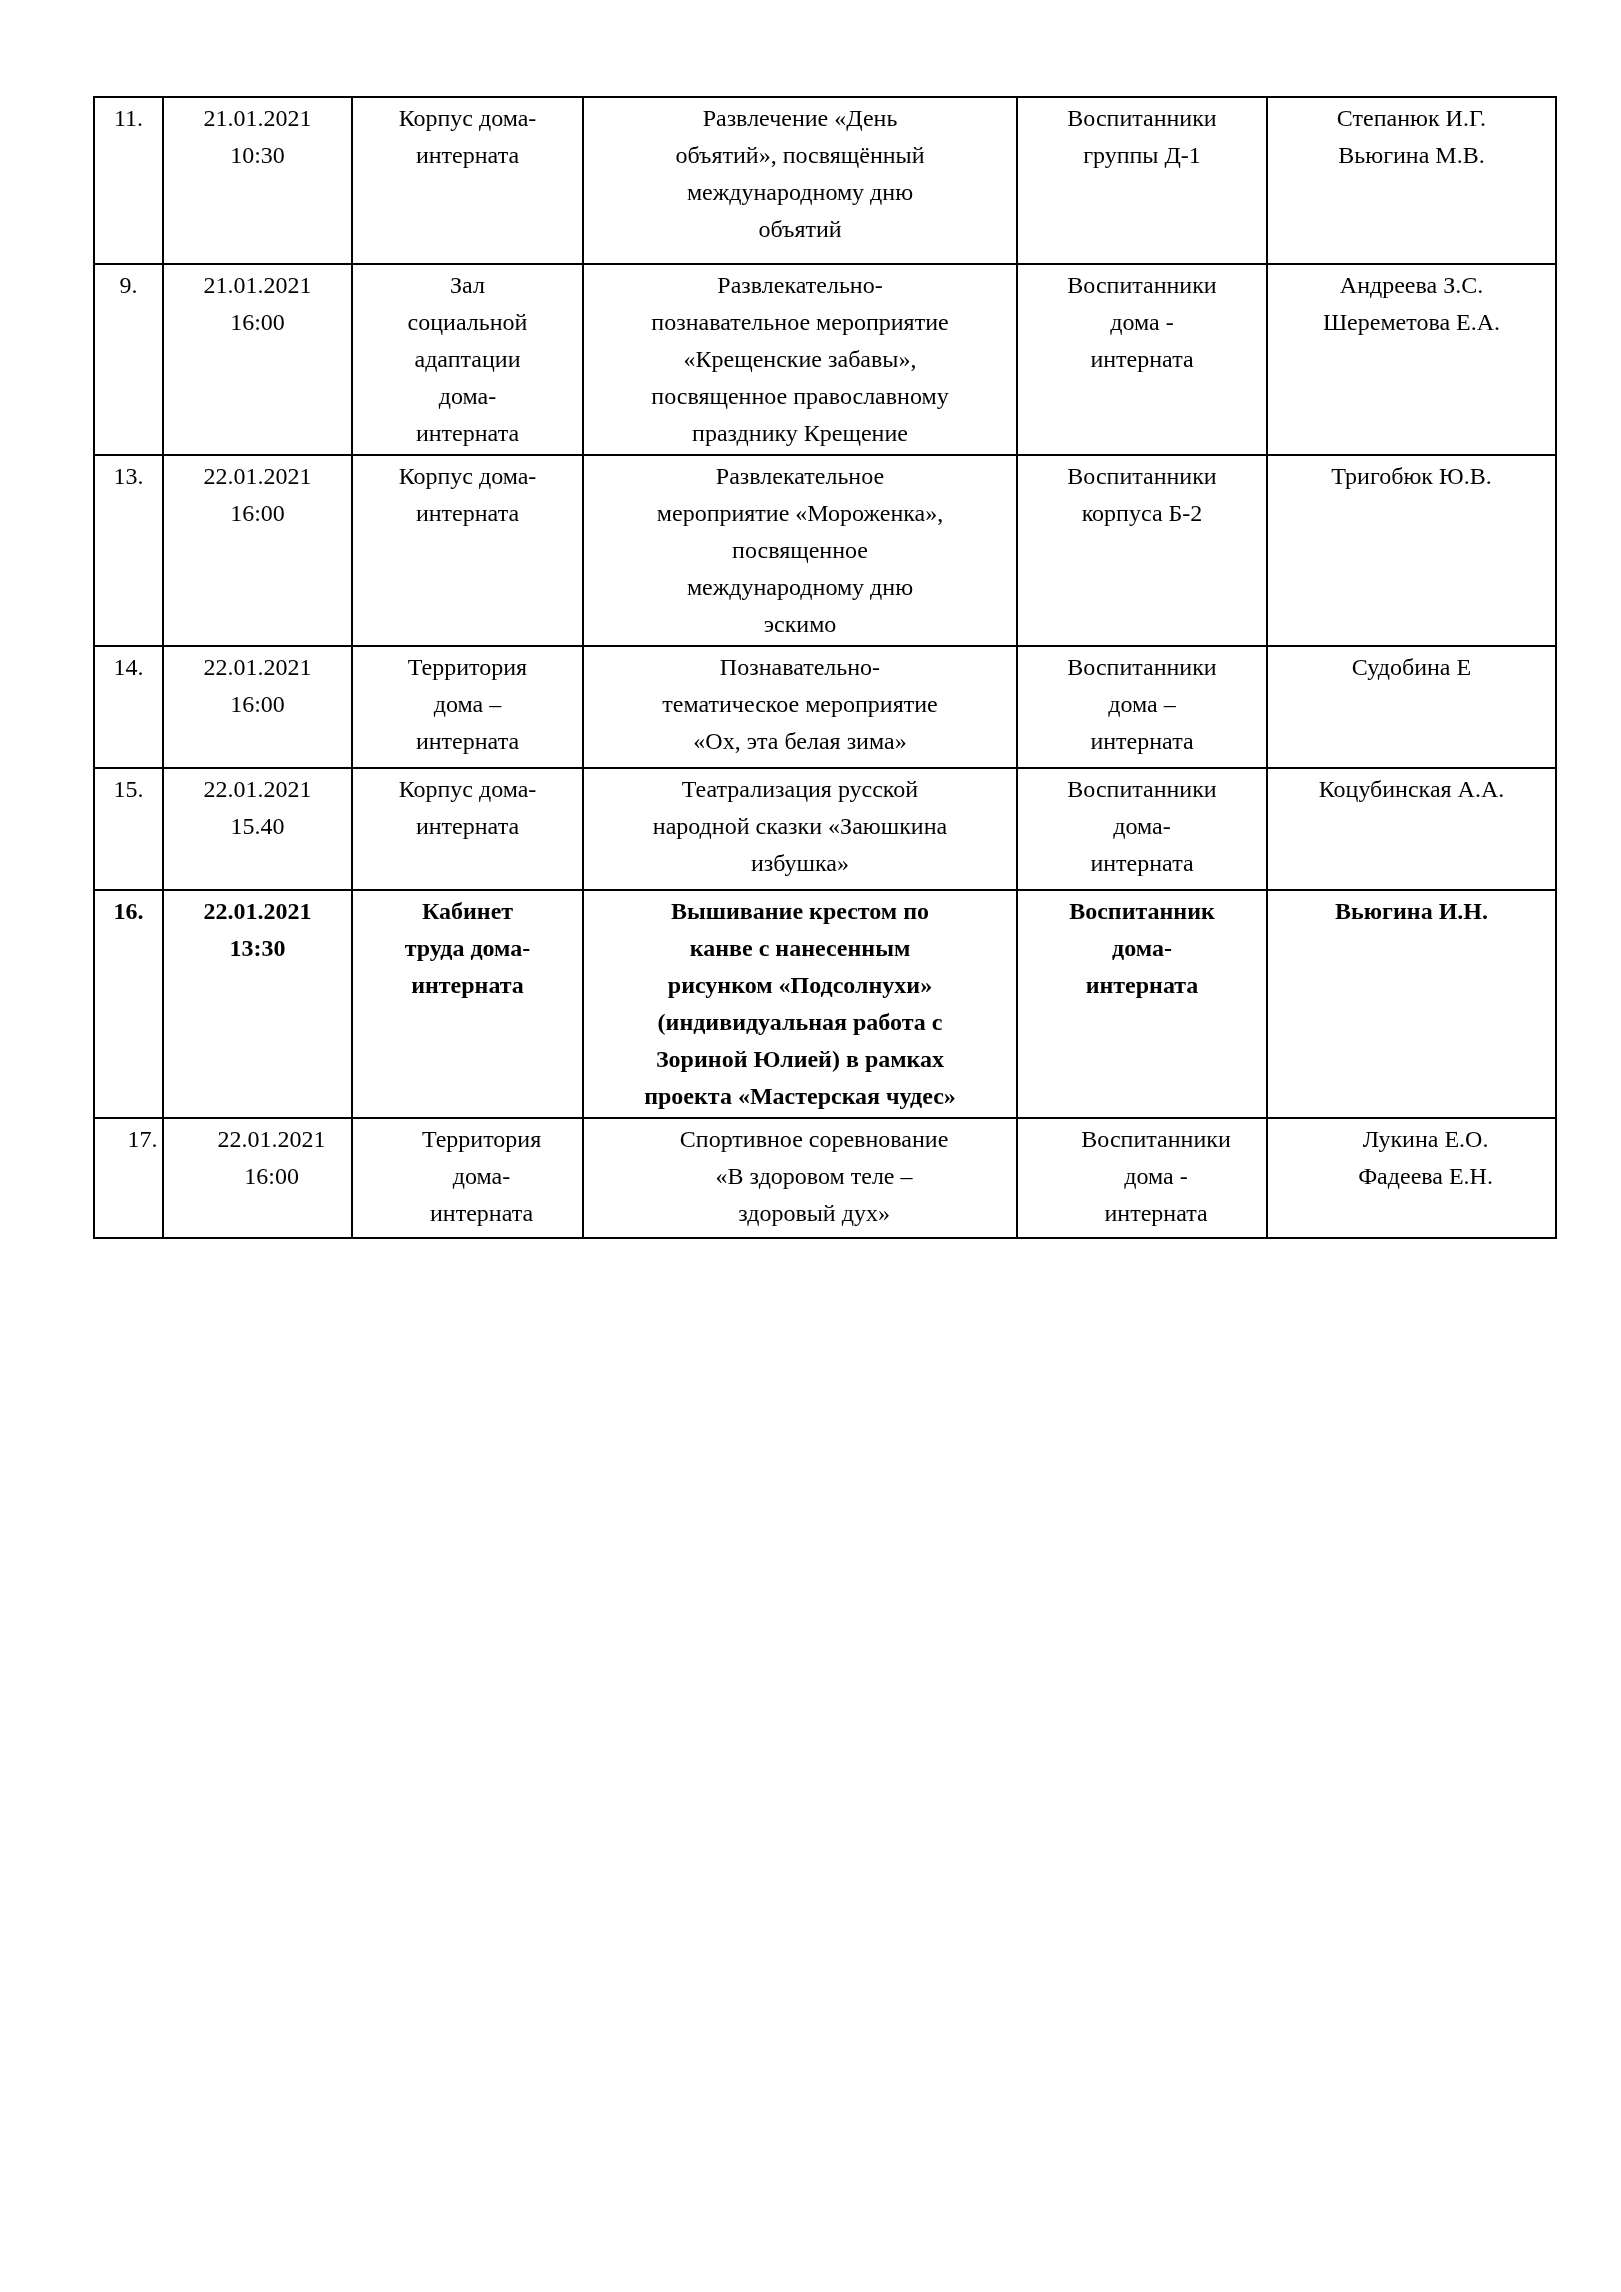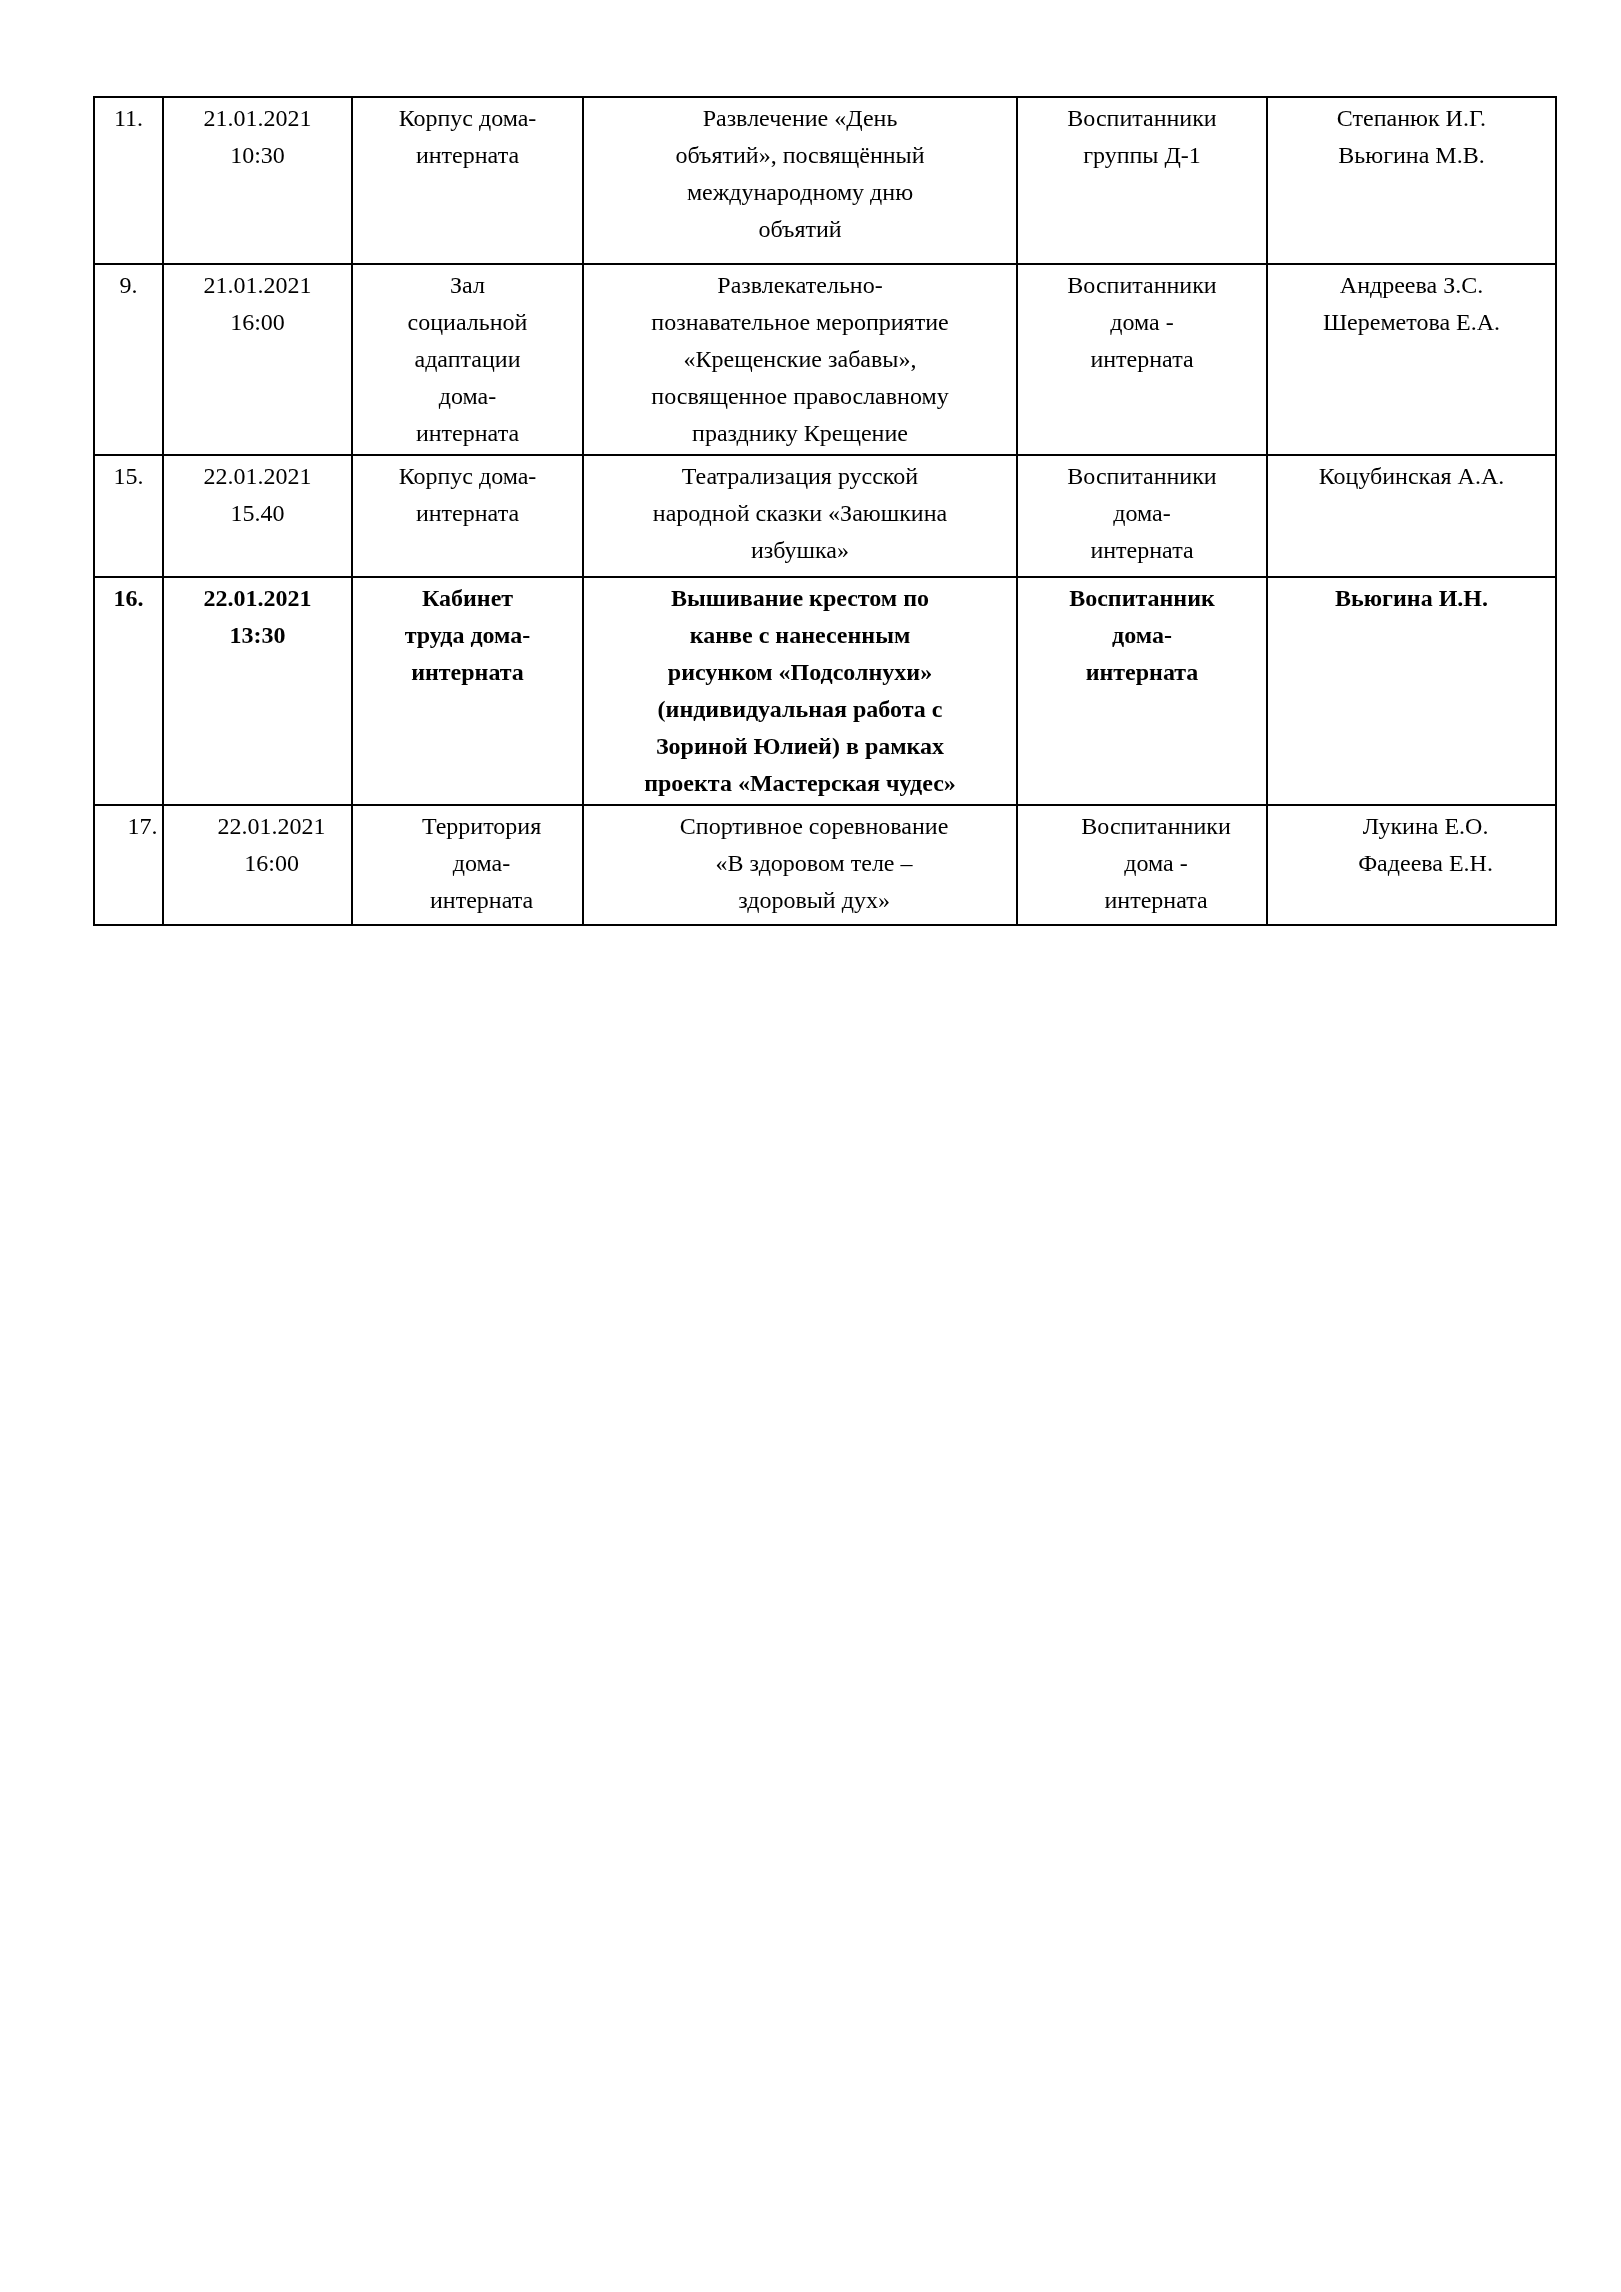--- a/index.html
+++ b/index.html
@@ -90,20 +90,50 @@
 познавательное мероприятие
 «Крещенские забавы»,
 посвященное православному
 празднику Крещение</td>
         <td>Воспитанники
 дома -
 интерната</td>
         <td>Андреева З.С.
 Шереметова Е.А.</td>
       </tr>
+      <tr class="r2">
+        <td>13.</td>
+        <td>22.01.2021
+16:00</td>
+        <td>Корпус дома-
+интерната</td>
+        <td>Развлекательное
+мероприятие «Мороженка»,
+посвященное
+международному дню
+эскимо</td>
+        <td>Воспитанники
+корпуса Б-2</td>
+        <td>Тригобюк Ю.В.</td>
+      </tr>
+      <tr class="r3">
+        <td>14.</td>
+        <td>22.01.2021
+16:00</td>
+        <td>Территория
+дома –
+интерната</td>
+        <td>Познавательно-
+тематическое мероприятие
+«Ох, эта белая зима»</td>
+        <td>Воспитанники
+дома –
+интерната</td>
+        <td>Судобина Е</td>
+      </tr>
       <tr class="r4">
         <td>15.</td>
         <td>22.01.2021
 15.40</td>
         <td>Корпус дома-
 интерната</td>
         <td>Театрализация русской
 народной сказки «Заюшкина
 избушка»</td>
         <td>Воспитанники

